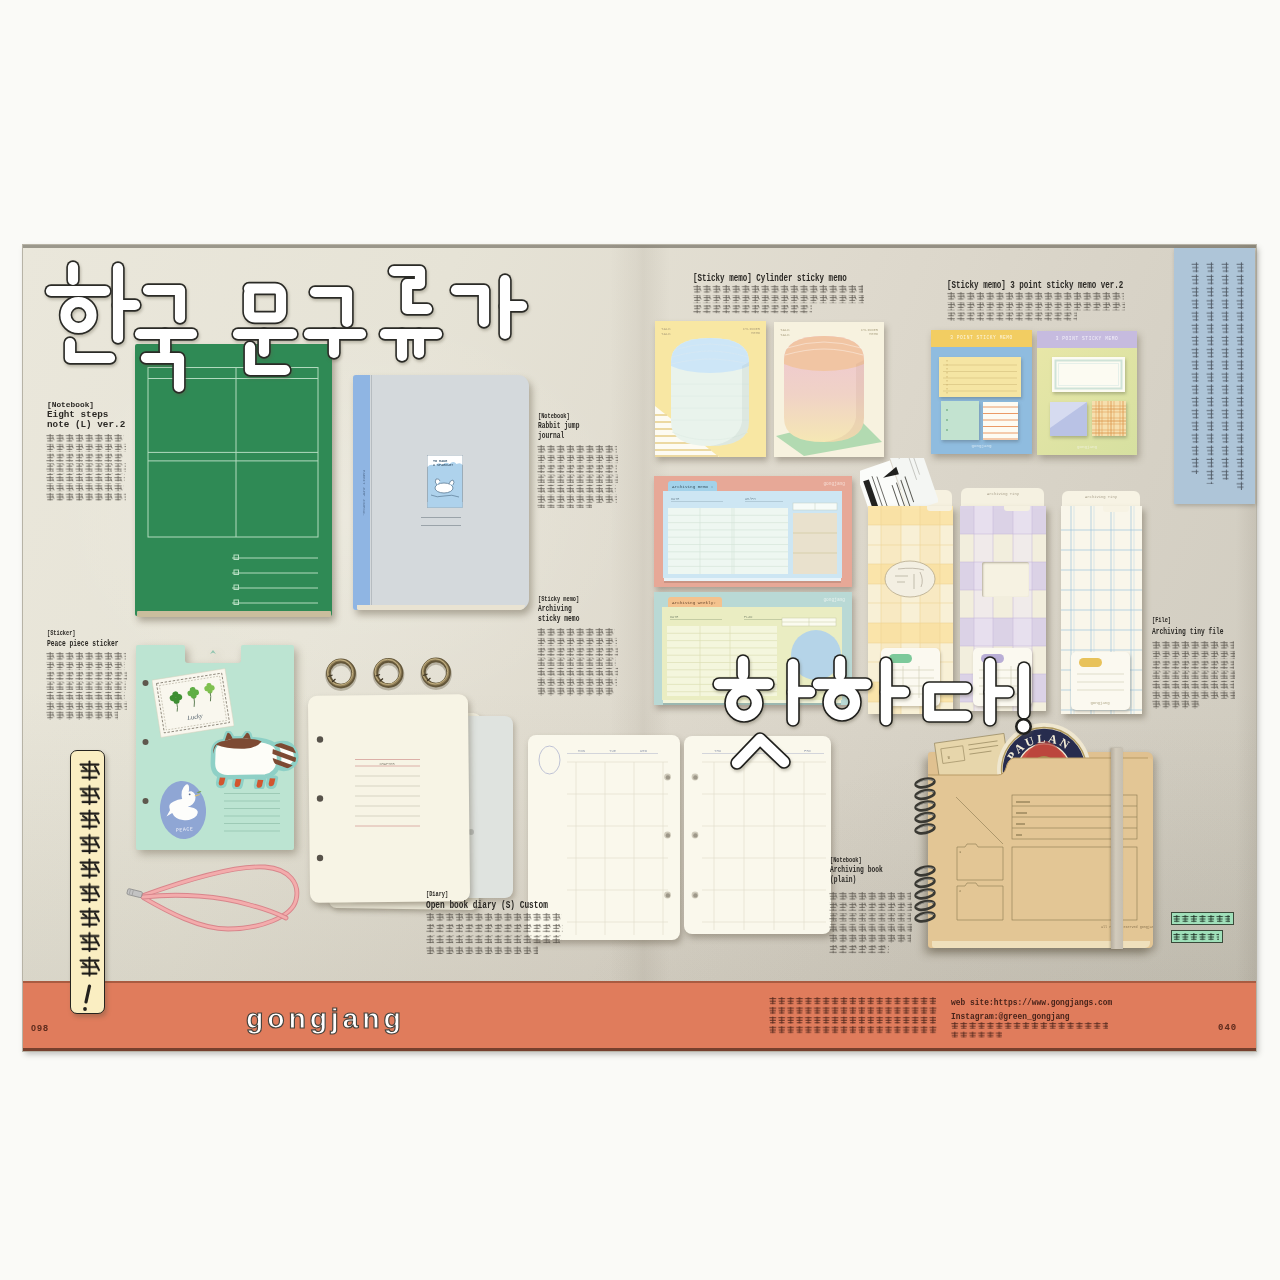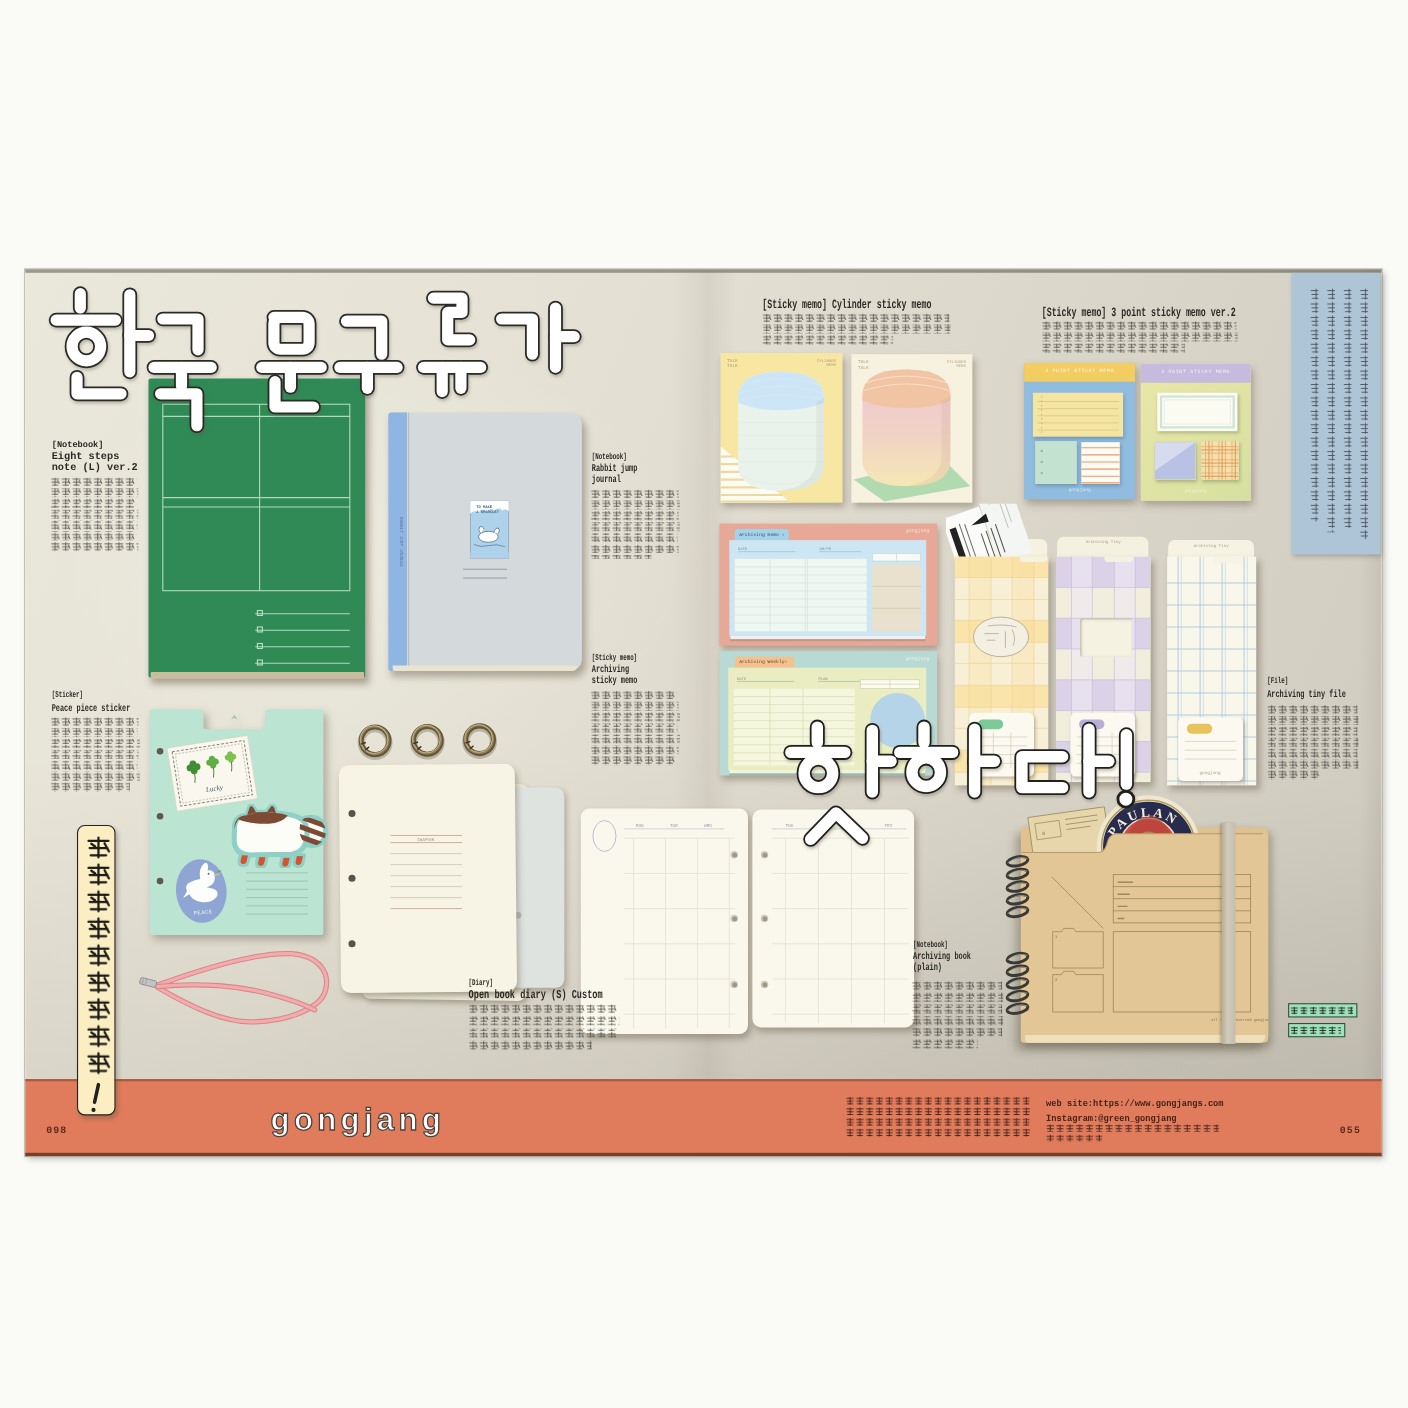--- a/index.html
+++ b/index.html
@@ -997,23 +997,23 @@
       <rect width="57" height="8" fill="url(#jp7)"></rect>
     </svg>
 
 <div class="abs" style="left:1171px;top:930px;width:52px;height:13px;background:#a0e0ba;border:1px solid #3a4a3a;box-sizing:border-box;"></div>
 <svg class="abs" style="left:1173px;top:932.5px" width="48" height="9" viewBox="0 0 48 9">
       <rect width="46" height="8" fill="url(#jp7)"></rect>
     </svg>
 
 <div class="abs" style="left:246px;top:1002px;width:220px;height:40px;z-index:30;font-family:'Liberation Sans',sans-serif;font-weight:bold;font-size:28.5px;color:#ffffff;letter-spacing:3.8px;-webkit-text-stroke:1.15px #46423c;">gongjang</div>
 
-<div class="abs" style="left:42px;top:1023px;font-size:9px;font-weight:bold;color:#5d2b1d;z-index:30;font-family:Liberation Mono, monospace;letter-spacing:1px;">098</div>
-
-<div class="abs" style="left:1218px;top:1023px;font-size:9px;font-weight:bold;color:#5d2b1d;z-index:30;font-family:'Liberation Mono',monospace;letter-spacing:1px;">055</div>
+<div class="abs" style="left:31px;top:1023px;font-size:9px;font-weight:bold;color:#5d2b1d;z-index:30;font-family:Liberation Sans, sans-serif;letter-spacing:1px;">098</div>
+
+<div class="abs" style="left:1218px;top:1023px;font-size:9px;font-weight:bold;color:#5d2b1d;z-index:30;font-family:'Liberation Mono',monospace;letter-spacing:1px;">040</div>
 
 <svg class="abs" style="left:769px;top:997px;z-index:30" width="170" height="41" viewBox="0 0 170 41">
   <rect x="0" y="0" width="167" height="7.6" fill="url(#jpm)"></rect>
   <rect x="0" y="9.7" width="168" height="7.6" fill="url(#jpm)"></rect>
   <rect x="0" y="19.4" width="167" height="7.6" fill="url(#jpm)"></rect>
   <rect x="0" y="29.1" width="168" height="7.6" fill="url(#jpm)"></rect>
 </svg>
 
 <div class="abs" style="left:951px;top:997px;font-size:8.6px;font-weight:bold;color:#47231a;z-index:30;font-family:'Liberation Mono',monospace;transform:scale(0.92,1);transform-origin:0 0;line-height:13.5px;white-space:pre;">web site:https://www.gongjangs.com
 Instagram:@green_gongjang</div>

